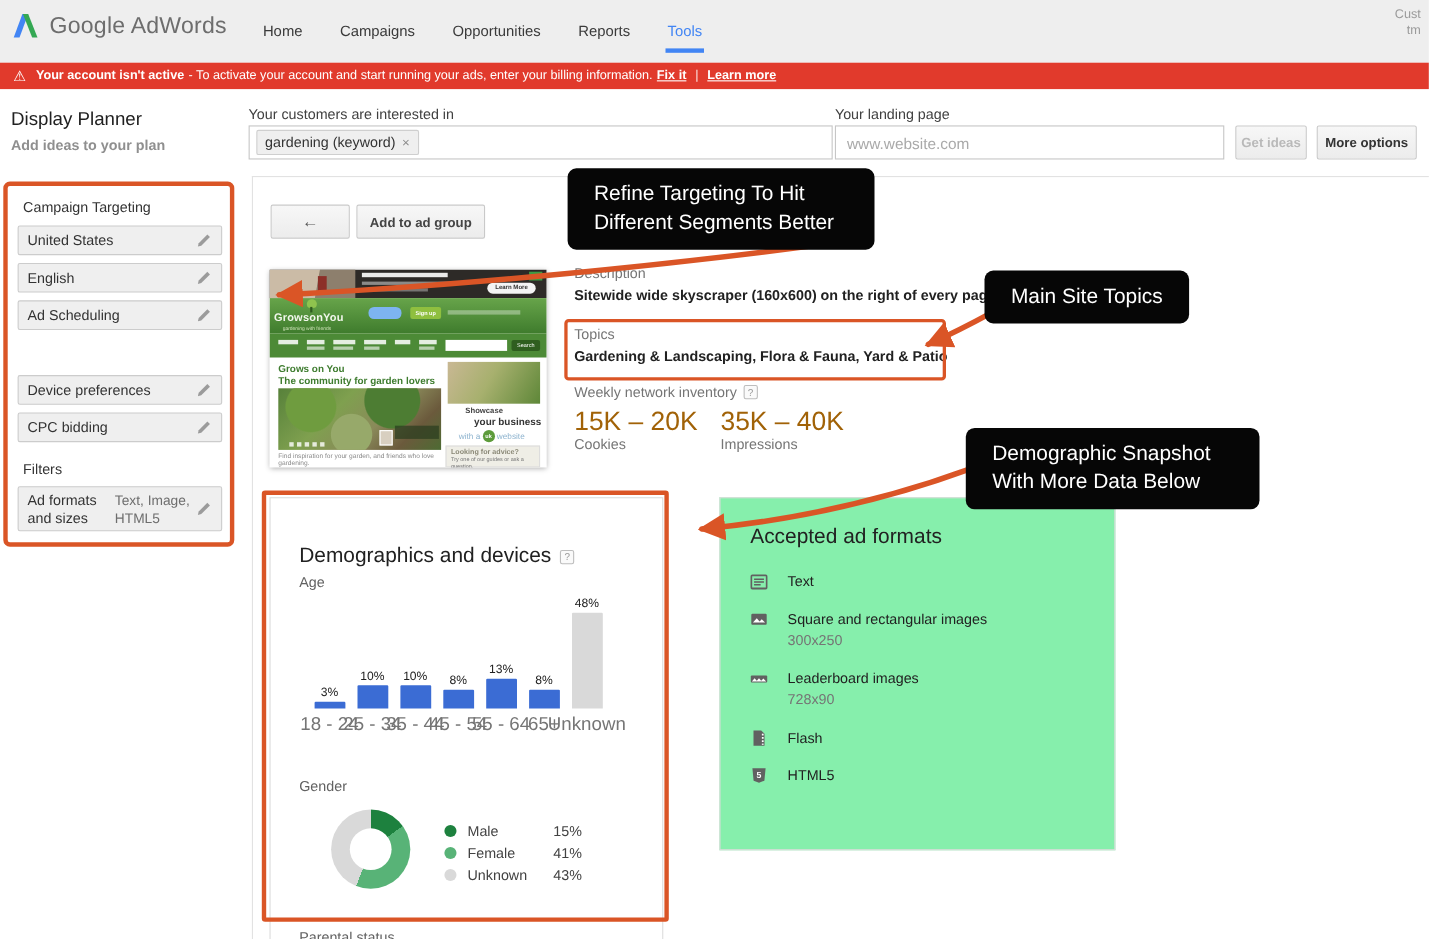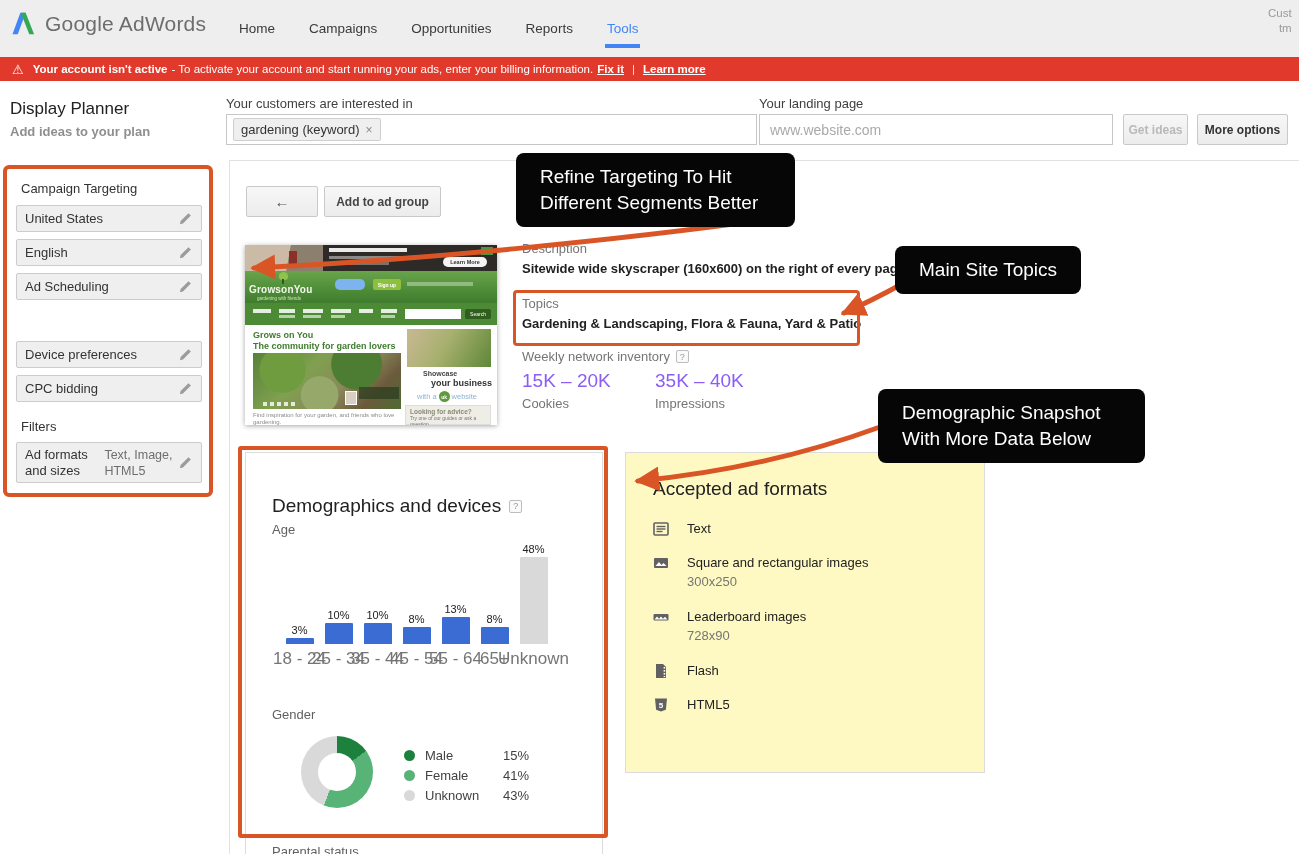--- a/index.html
+++ b/index.html
@@ -120,21 +120,21 @@
   .desc-label { position:absolute; left:522px; top:241px; font-size:13px; color:#757575; }
   .desc-text { position:absolute; left:522px; top:261px; font-size:13px; font-weight:bold; color:#212121; }
   .topics-box { position:absolute; left:513px; top:290px; width:347px; height:56px; border:3px solid #da5526;
     border-radius:4px; background:transparent; z-index:4; }
   .topics-label { position:absolute; left:522px; top:296px; font-size:13px; color:#757575; }
   .topics-text { position:absolute; left:522px; top:316px; font-size:13px; font-weight:bold; color:#212121; }
   .inv-label-row { position:absolute; left:522px; top:349px; display:flex; align-items:center; gap:6px;
     font-size:13px; color:#757575; }
   .help-badge { width:13px; height:13px; border:1px solid #bdbdbd; background:#fafafa; border-radius:2px;
     color:#9a9a9a; font-size:9px; display:inline-flex; align-items:center; justify-content:center; cursor:pointer; }
-  .stat-value { position:absolute; font-size:19px; color:#8b5cf6;text-align:center; }
+  .stat-value { position:absolute; font-size:24px; color:#a16207;text-align:center; }
   .stat-label { position:absolute; font-size:13px; color:#757575; }
 
   
   .demo-card { position:absolute; left:245px; top:452px; width:358px; height:430px; background:#fff; border:1px solid #dcdcdc; }
   .demo-orange { position:absolute; left:238px; top:446px; width:370px; height:392px; border:4px solid #da5526;
     border-radius:3px; z-index:5; pointer-events:none; }
   .card-title { font-size:19px; color:#212121; display:flex; align-items:center; gap:8px; }
   .demo-title { position:absolute; left:26px; top:42px; }
   .section-label { font-size:13px; color:#616161; }
   .age-label { position:absolute; left:26px; top:69px; }
@@ -146,21 +146,21 @@
   .gender-label { position:absolute; left:26px; top:254px; }
   .donut { position:absolute; left:55px; top:283px; width:72px; height:72px; border-radius:50%; }
   .donut-hole { position:absolute; left:17px; top:17px; width:38px; height:38px; border-radius:50%; background:#fff; }
   .gender-legend { position:absolute; left:158px; top:292px; width:145px; }
   .legend-row { display:flex; align-items:center; height:20px; font-size:13px; color:#424242; }
   .legend-dot { width:11px; height:11px; border-radius:50%; margin-right:10px; flex:none; }
   .legend-name { width:78px; }
   .parental-label { position:absolute; left:26px; top:391px; }
 
   
-  .formats-card { position:absolute; left:625px; top:452px; width:360px; height:321px; background:#fef9c3; border:1px solid #dcdcdc; }
+  .formats-card { position:absolute; left:654px; top:452px; width:360px; height:321px; background:#86efac; border:1px solid #dcdcdc; }
   .formats-title { position:absolute; left:27px; top:25px; }
   .fmt-row { position:absolute; left:27px; display:flex; gap:18px; }
   .fmt-icon { width:16px; height:16px; margin-top:1px; flex:none; }
   .fmt-label { font-size:13px; color:#212121; line-height:17px; }
   .fmt-sub { font-size:13px; color:#757575; margin-top:3px; }
 
   
   .callout { position:absolute; background:#060606; color:#fff; border-radius:8px; font-size:19px;
     line-height:26px; padding:11px 24px; z-index:21; }
   .callout-1 { left:516px; top:153px; width:279px; }

